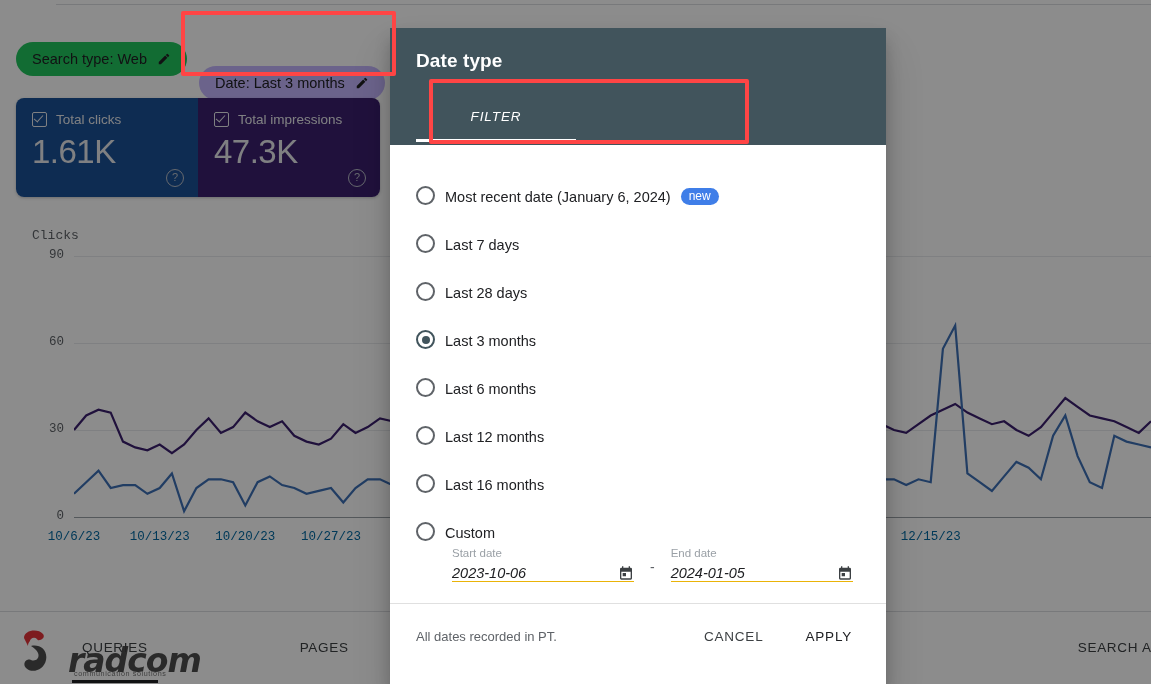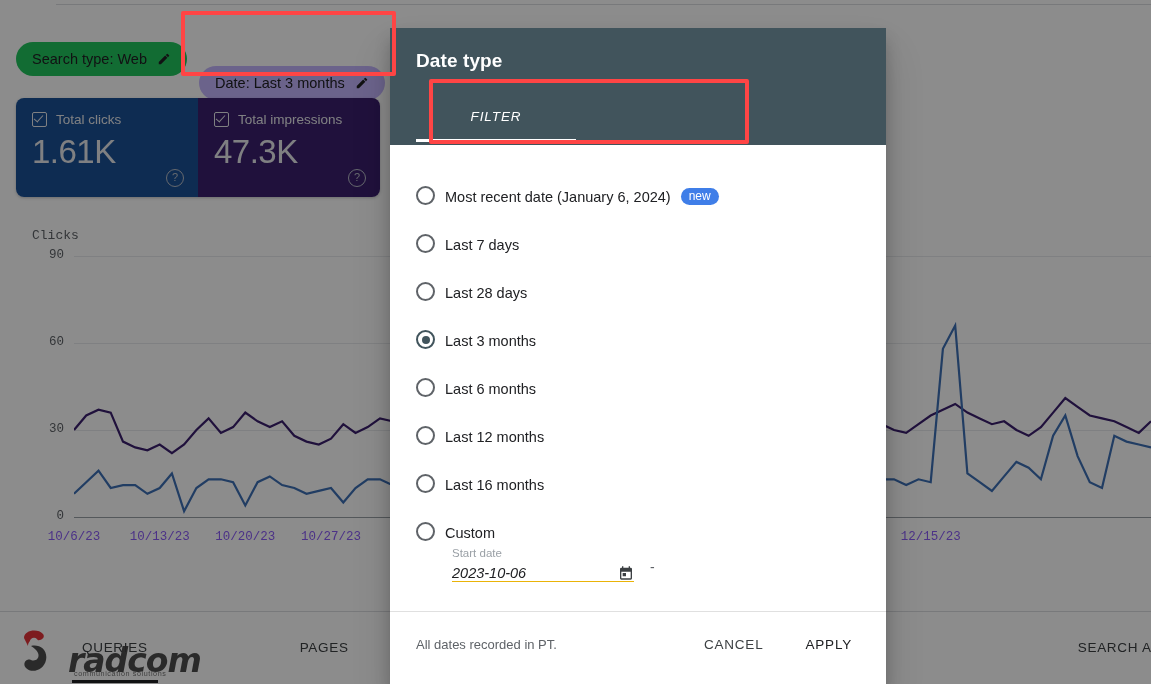--- a/index.html
+++ b/index.html
@@ -39,21 +39,21 @@
   .qmark{position:absolute;right:14px;bottom:10px;width:16px;height:16px;
         border:1.4px solid #b9bfc8;border-radius:50%;color:#b9bfc8;font-size:11px;
         line-height:14px;text-align:center;}
 
   
   #chart{position:absolute;left:16px;top:228px;width:1135px;height:305px;font-family:Liberation Mono, monospace;}
   .axis-title{position:absolute;left:16px;top:0;font-size:13px;color:#5f6368;}
   .ylab{position:absolute;right:11px;font-size:12.5px;color:#5f6368;text-align:right;width:30px;}
   .gridline{position:absolute;left:58px;right:0;height:1px;background:#e8eaed;}
   .zeroline{position:absolute;left:58px;right:0;height:1px;background:#9aa0a6;}
-  .xlab{position:absolute;top:302px;font-size:12.5px;color:#8b5cf6;transform:translateX(-50%);white-space:nowrap;}
+  .xlab{position:absolute;top:302px;font-size:12.5px;color:#0369a1;transform:translateX(-50%);white-space:nowrap;}
 
   
   #tabbar{position:absolute;left:0;bottom:0;width:1151px;height:72px;
     border-top:1px solid #dadce0;background:#fff;}
   .tabs{position:absolute;left:56px;top:0;right:0;height:71px;display:flex;align-items:center;}
   .tab{font-size:13.5px;color:#3c4043;letter-spacing:.7px;cursor:pointer;position:relative;height:71px;display:flex;align-items:center;}
   .tab.active:after{content:"";position:absolute;left:-10px;right:-10px;bottom:0;height:3px;background:#202124;}
   .tab-q{margin-left:26px;}
   .tab-p{margin-left:152px;}
   .tab-c{margin-left:152px;}
@@ -94,21 +94,21 @@
   .custom-fields{display:flex;align-items:flex-end;gap:0;padding:6px 26px 0 62px;}
   .field{width:182px;}
   .field-label{font-size:11.5px;color:#9aa0a6;margin-bottom:6px;}
   .field-row{display:flex;align-items:center;justify-content:space-between;
     border-bottom:1px solid #eab308;padding-bottom:0;font-style:italic;}
   .field-val{font-size:14.5px;color:#202124;}
   .cal{width:16px;height:16px;}
   .dash{margin:0 16px 7px 16px;color:#5f6368;font-size:14px;}
 
   .dlg-footer{height:64px;border-top:1px solid #e0e0e0;display:flex;align-items:center;
-    padding:0 20px 8px 26px;background:#fff;}
+    padding:0 20px 16px 26px;background:#fff;}
   .foot-note{font-size:13px;color:#5f6368;}
   .foot-btns{margin-left:auto;display:flex;gap:14px;}
   .txtbtn{font-size:13.5px;letter-spacing:.8px;color:#3c4043;padding:8px 14px;cursor:pointer;}
   .txtbtn.apply{color:#202124;font-weight:normal;}
 
   
   .hl{position:absolute;border:4px solid #ff4545;border-radius:2px;pointer-events:none;}
   #hl-chip{left:181px;top:11px;width:207px;height:57px;}
   #hl-tabs{left:429px;top:79px;width:312px;height:57px;}
 </style>
@@ -254,20 +254,29 @@
       <div class="field">
         <div class="field-label">Start date</div>
         <div class="field-row">
           <span class="field-val">2023-10-06</span>
           <svg class="cal" viewBox="0 0 24 24" fill="#3c4043">
               <path d="M19 4h-1V2h-2v2H8V2H6v2H5a2 2 0 0 0-2 2v14a2 2 0 0 0 2 2h14a2 2 0 0 0 2-2V6a2 2 0 0 0-2-2zm0 16H5V10h14v10zM7 12h5v5H7z"></path>
             </svg>
         </div>
       </div>
       <div class="dash">-</div>
+      <div class="field">
+        <div class="field-label">End date</div>
+        <div class="field-row">
+          <span class="field-val">2024-01-05</span>
+          <svg class="cal" viewBox="0 0 24 24" fill="#3c4043">
+              <path d="M19 4h-1V2h-2v2H8V2H6v2H5a2 2 0 0 0-2 2v14a2 2 0 0 0 2 2h14a2 2 0 0 0 2-2V6a2 2 0 0 0-2-2zm0 16H5V10h14v10zM7 12h5v5H7z"></path>
+            </svg>
+        </div>
+      </div>
     </div>
   </div>
 
   <div class="dlg-footer">
     <span class="foot-note">All dates recorded in PT.</span>
     <div class="foot-btns">
       <span class="txtbtn">CANCEL</span>
       <span class="txtbtn apply">APPLY</span>
     </div>
   </div>

